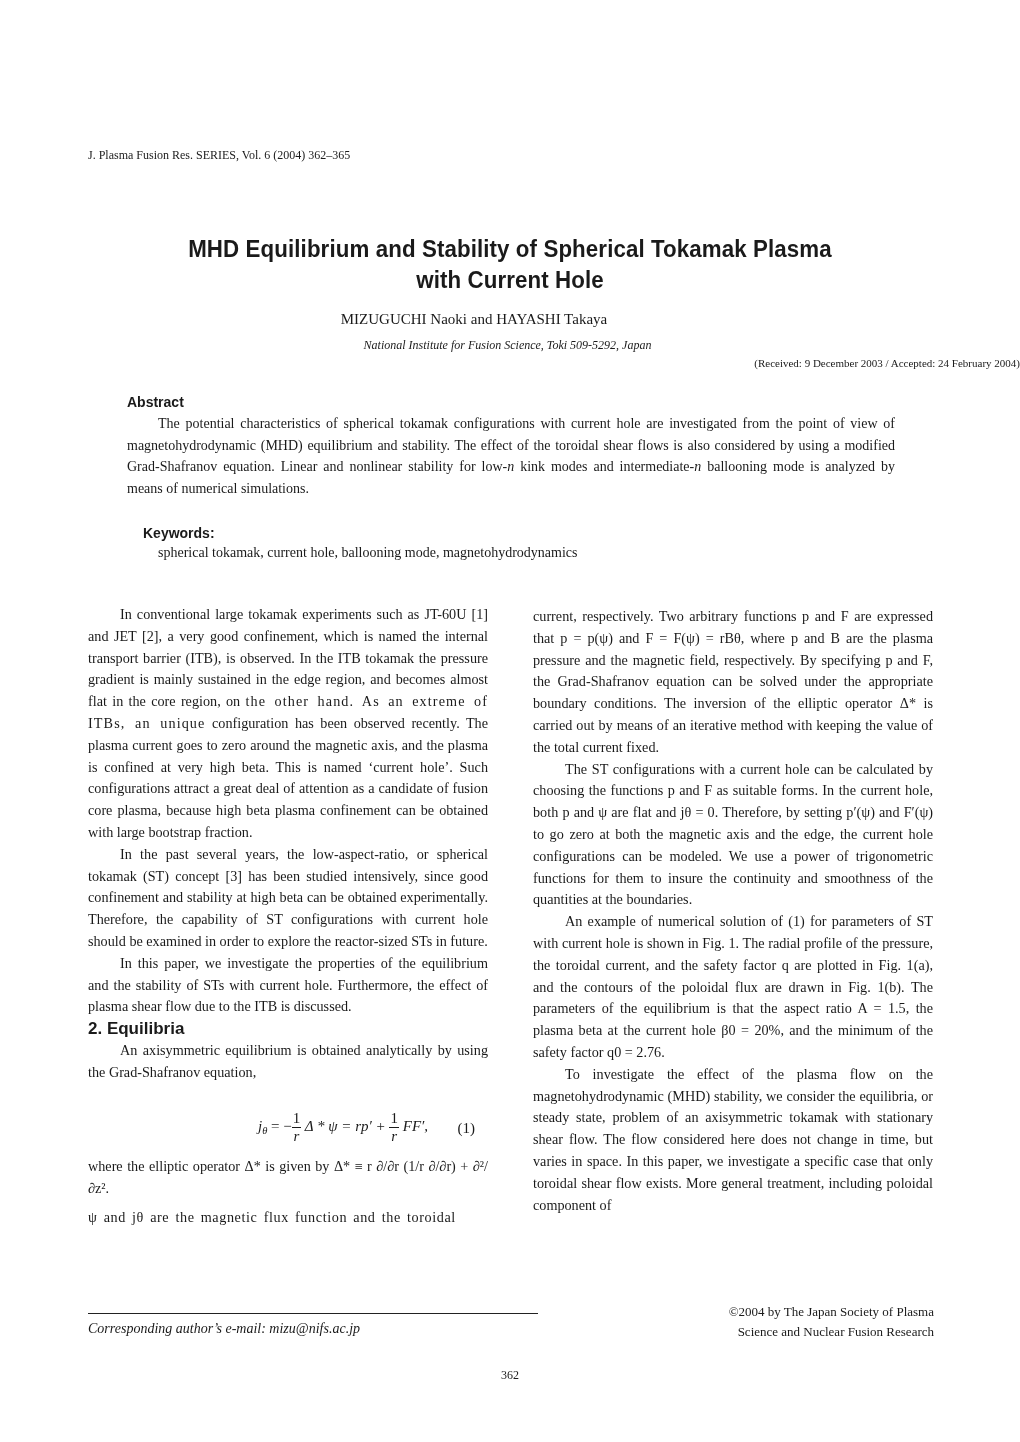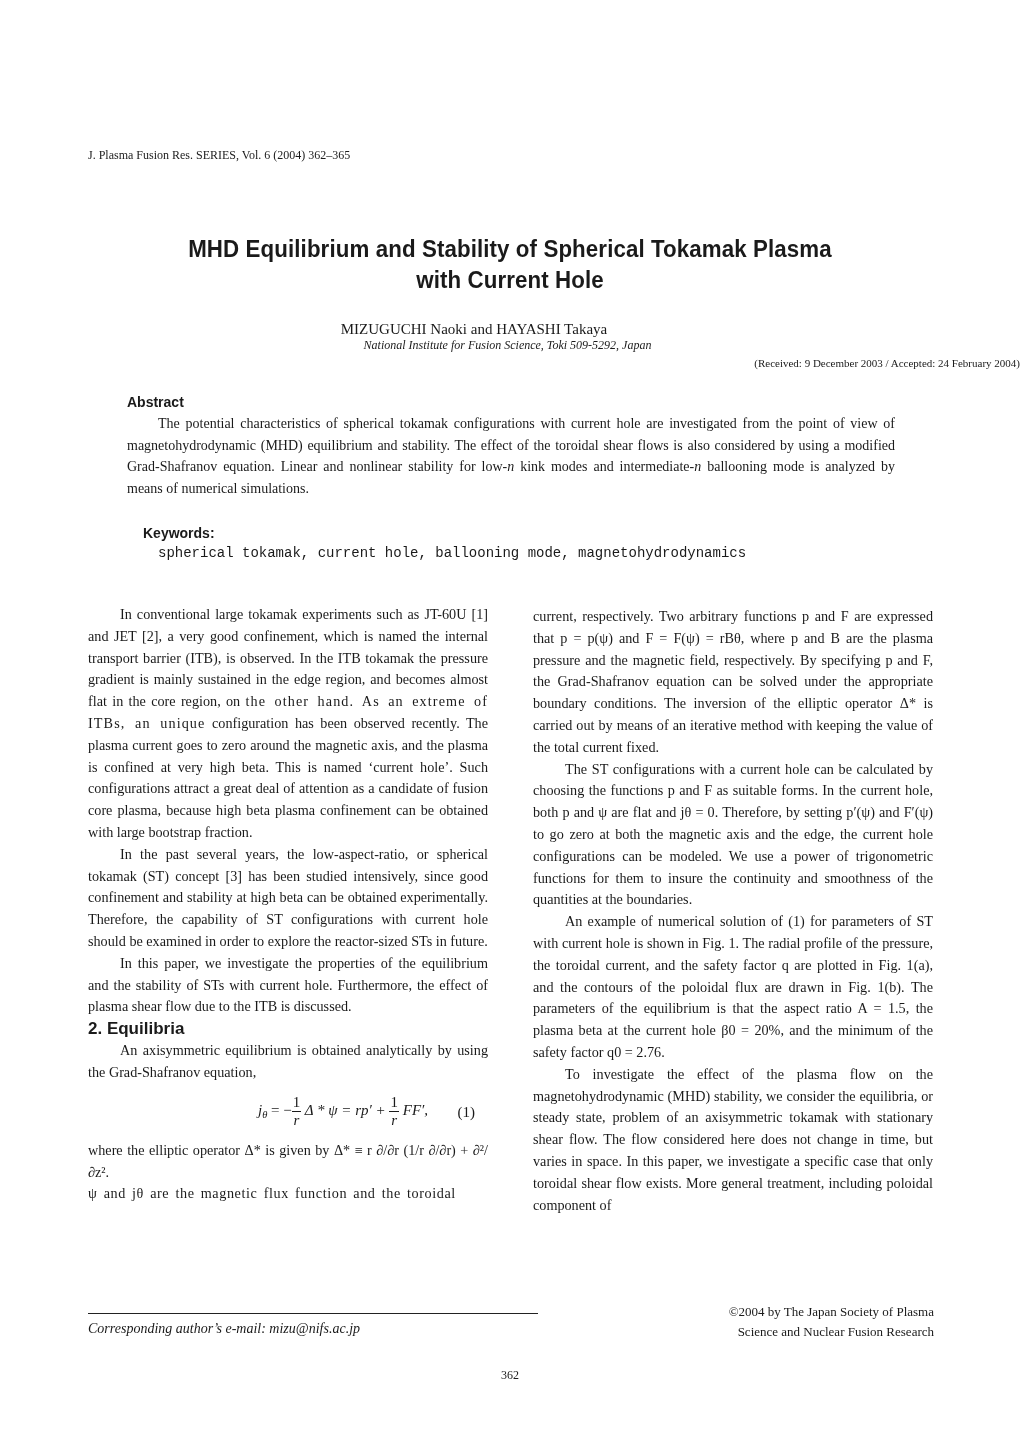--- a/index.html
+++ b/index.html
@@ -3,38 +3,38 @@
   <meta charset="utf-8">
   <style>
     html, body { margin: 0; padding: 0; background: #ffffff; }
     body { width: 1020px; height: 1442px; position: relative; overflow: hidden; color: #1a1a1a;
            font-family: "Liberation Serif", "DejaVu Serif", serif; }
     .abs { position: absolute; }
     .journal { left: 88px; top: 148px; font-size: 12px; letter-spacing: 0; }
     .title { left: 0; width: 1020px; top: 233px; text-align: center;
              font-family: "Liberation Sans", "DejaVu Sans", sans-serif; font-weight: bold;
              font-size: 24px; line-height: 31px; letter-spacing: 0.1px; transform: scaleX(0.93); transform-origin: 510px 0; }
-    .authors { left: 0; width: 948px; top: 321px; text-align: center; font-size: 15px; }
+    .authors { left: 0; width: 948px; top: 311px; text-align: center; font-size: 15px; }
     .affil { left: 0; width: 1015px; top: 338px; text-align: center; font-size: 12px; font-style: italic; }
     .received { left: 0; width: 1020px; top: 357px; text-align: right; font-size: 11px; }
     .abs-head { left: 127px; top: 394px; font-family: "Liberation Sans", "DejaVu Sans", sans-serif;
                 font-weight: bold; font-size: 14px; text-align: center; }
     .abs-body { left: 127px; top: 413px; width: 768px; font-size: 14px; line-height: 21.7px;
                 text-align: justify; }
     .abs-body p { margin: 0; text-indent: 31px; }
     .kw-head { left: 127px; top: 525px; font-family: "Liberation Sans", "DejaVu Sans", sans-serif;
                font-weight: bold; font-size: 14px; padding-left: 16px; }
-    .kw-body { left: 158px; top: 545px; font-size: 14px; font-family: Liberation Mono, monospace; }
+    .kw-body { left: 158px; top: 545px; font-size: 14px; }
     .col { width: 400px; font-size: 14.2px; line-height: 21.8px; text-align: justify; }
     .col p { margin: 0; text-indent: 32px; }
     .col p.noind { text-indent: 0; }
     .sec-head { font-family: "Liberation Sans", "DejaVu Sans", sans-serif; font-weight: bold;
                 font-size: 17px; line-height: 22px; margin: 0; }
     .spaced { letter-spacing: 1.1px; word-spacing: 2px; }
-    .eq { position: relative; height: 52px; margin: 4px 0 0 0; }
+    .eq { position: relative; height: 52px; margin: 20px 0 0 0; }
     .eq-body { position: absolute; left: 170px; top: 6px; font-style: italic; font-size: 15px; }
     .frac { display: inline-block; vertical-align: middle; text-align: center; font-style: italic; line-height: 17px; }
     .frac .num { display: block; border-bottom: 1px solid #1a1a1a; padding: 0 1px; font-style: normal; }
     .frac .den { display: block; }
     .eq-num { position: absolute; right: 13px; top: 14px; font-size: 15px; }
     .footnote-rule { left: 88px; top: 1313px; width: 450px; height: 1px; background: #222; }
     .footnote { left: 88px; top: 1321px; font-size: 14px; font-style: italic; }
     .copyright { right: 86px; top: 1302px; text-align: right; font-size: 13px; line-height: 20px; }
     .pagenum { left: 0; width: 1020px; top: 1368px; text-align: center; font-size: 12px; }
     i { font-style: italic; }
@@ -68,21 +68,21 @@
   <p>In this paper, we investigate the properties of the equilibrium and the stability of STs with current hole. Furthermore, the effect of plasma shear flow due to the ITB is discussed.</p>
   <h2 class="sec-head" style="">2.  Equilibria</h2>
   <p>An axisymmetric equilibrium is obtained analytically by using the Grad-Shafranov equation,</p>
   <div class="eq">
     <div class="eq-body">
       <span>j</span><sub>θ</sub><span style="font-style:normal"> = −</span><span class="frac"><span class="num">1</span><span class="den">r</span></span><span> Δ * ψ = rp′ + </span><span class="frac"><span class="num">1</span><span class="den">r</span></span><span> FF′,</span>
     </div>
     <div class="eq-num">(1)</div>
   </div>
   <p class="noind">where the elliptic operator Δ* is given by Δ* ≡ r ∂/∂r (1/r ∂/∂r) + ∂²/∂z².</p>
-  <p class="noind spaced" style="letter-spacing:0.6px;">ψ and jθ are the magnetic flux function and the toroidal</p>
+  <p class="noind spaced" style="letter-spacing:0.6px;margin-top:8px;">ψ and jθ are the magnetic flux function and the toroidal</p>
 </div>
 
 <div class="abs col" style="left:533px; top:606px;">
   <p class="noind">current, respectively. Two arbitrary functions p and F are expressed that p = p(ψ) and F = F(ψ) = rBθ, where p and B are the plasma pressure and the magnetic field, respectively. By specifying p and F, the Grad-Shafranov equation can be solved under the appropriate boundary conditions. The inversion of the elliptic operator Δ* is carried out by means of an iterative method with keeping the value of the total current fixed.</p>
   <p>The ST configurations with a current hole can be calculated by choosing the functions p and F as suitable forms. In the current hole, both p and ψ are flat and jθ = 0. Therefore, by setting p′(ψ) and F′(ψ) to go zero at both the magnetic axis and the edge, the current hole configurations can be modeled. We use a power of trigonometric functions for them to insure the continuity and smoothness of the quantities at the boundaries.</p>
   <p>An example of numerical solution of (1) for parameters of ST with current hole is shown in Fig. 1. The radial profile of the pressure, the toroidal current, and the safety factor q are plotted in Fig. 1(a), and the contours of the poloidal flux are drawn in Fig. 1(b). The parameters of the equilibrium is that the aspect ratio A = 1.5, the plasma beta at the current hole β0 = 20%, and the minimum of the safety factor q0 = 2.76.</p>
   <p>To investigate the effect of the plasma flow on the magnetohydrodynamic (MHD) stability, we consider the equilibria, or steady state, problem of an axisymmetric tokamak with stationary shear flow. The flow considered here does not change in time, but varies in space. In this paper, we investigate a specific case that only toroidal shear flow exists. More general treatment, including poloidal component of</p>
 </div>
 
 <div class="abs footnote-rule"></div>

